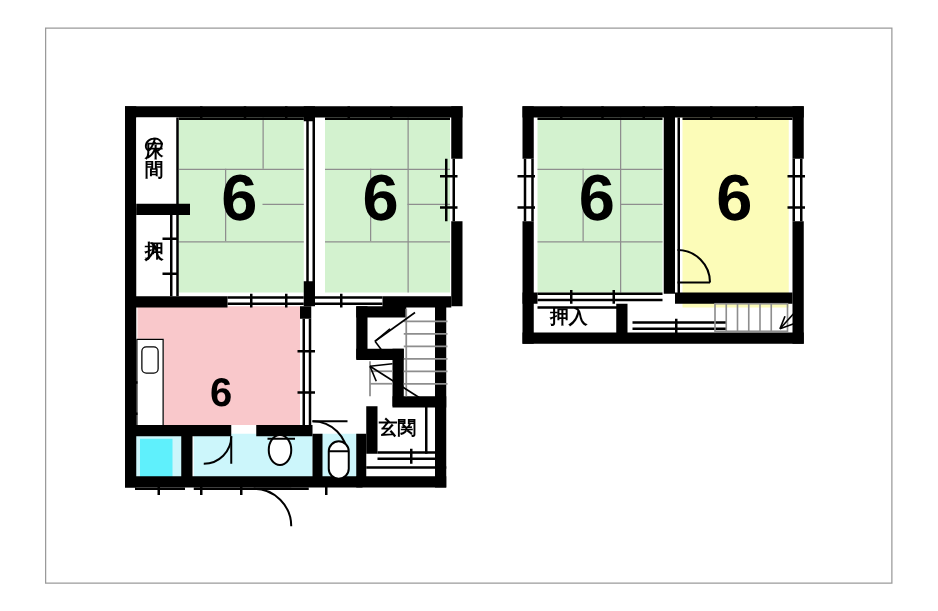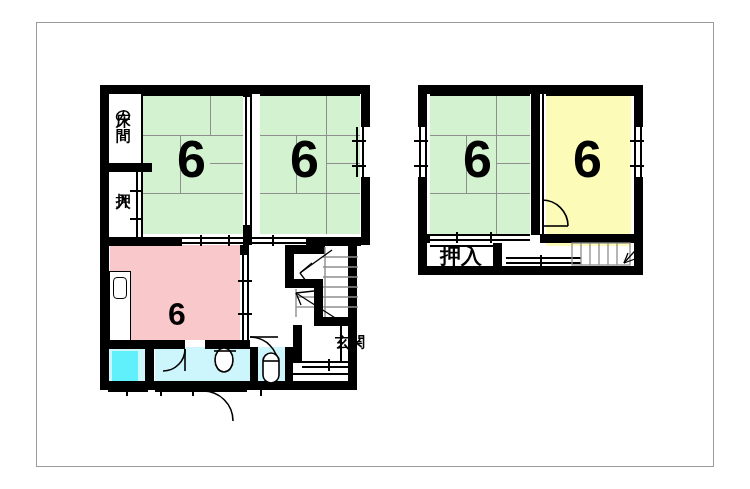--- a/index.html
+++ b/index.html
@@ -239,21 +239,21 @@
       <line x1="196" y1="208" x2="214" y2="206" stroke="#000" stroke-width="1.3"></line>
       <line x1="196" y1="208" x2="201" y2="220" stroke="#000" stroke-width="1.3"></line>
     </svg>
 
     <div class="sz" style="left:77px; top:48px; font-size:52px;">6</div>
     <div class="sz" style="left:190px; top:48px; font-size:52px;">6</div>
     <div class="sz" style="left:68px; top:213px; font-size:32px;">6</div>
 
     <div class="jp jp-v" style="left:15px; top:14px; font-size:15px;">床の間</div>
     <div class="jp jp-v" style="left:15px; top:96px; font-size:15px;">押入</div>
-    <div class="jp" style="left:203px; top:250px; font-size:15px;padding-left:32px;">玄関</div>
+    <div class="jp" style="left:203px; top:250px; font-size:15px;">玄関</div>
   </div>
 
   <div class="plan" id="plan-2f" style="left:418px; top:85px; width:225px; height:190px;">
 
     <div class="fill" style="left:12px; top:9px; width:100px; height:140px; background:#d3f2cf;"></div>
     <div class="fill" style="left:128px; top:9px; width:85px; height:152px; background:#fcfcb8;"></div>
 
     <div class="gray" style="left:12px; top:50px; width:100px; height:1px;"></div>
     <div class="gray" style="left:12px; top:108px; width:100px; height:1px;"></div>
     <div class="gray" style="left:48px; top:50px; width:1px; height:58px;"></div>
@@ -314,15 +314,15 @@
       <line x1="190" y1="158" x2="190" y2="180" stroke="#8e8e8e" stroke-width="1.3"></line>
       <line x1="199" y1="158" x2="199" y2="180" stroke="#8e8e8e" stroke-width="1.3"></line>
 
       <line x1="206" y1="178" x2="224" y2="158" stroke="#000" stroke-width="1.3"></line>
       <line x1="206" y1="178" x2="217" y2="174" stroke="#000" stroke-width="1.3"></line>
       <line x1="206" y1="178" x2="210" y2="168" stroke="#000" stroke-width="1.3"></line>
     </svg>
 
     <div class="sz" style="left:45px; top:48px; font-size:52px;">6</div>
     <div class="sz" style="left:155px; top:48px; font-size:52px;">6</div>
-    <div class="jp" style="left:22px; top:161px; font-size:21px;">押入</div>
+    <div class="jp" style="left:22px; top:161px; font-size:15px;">押入</div>
   </div>
 </div>
 
 </body></html>

